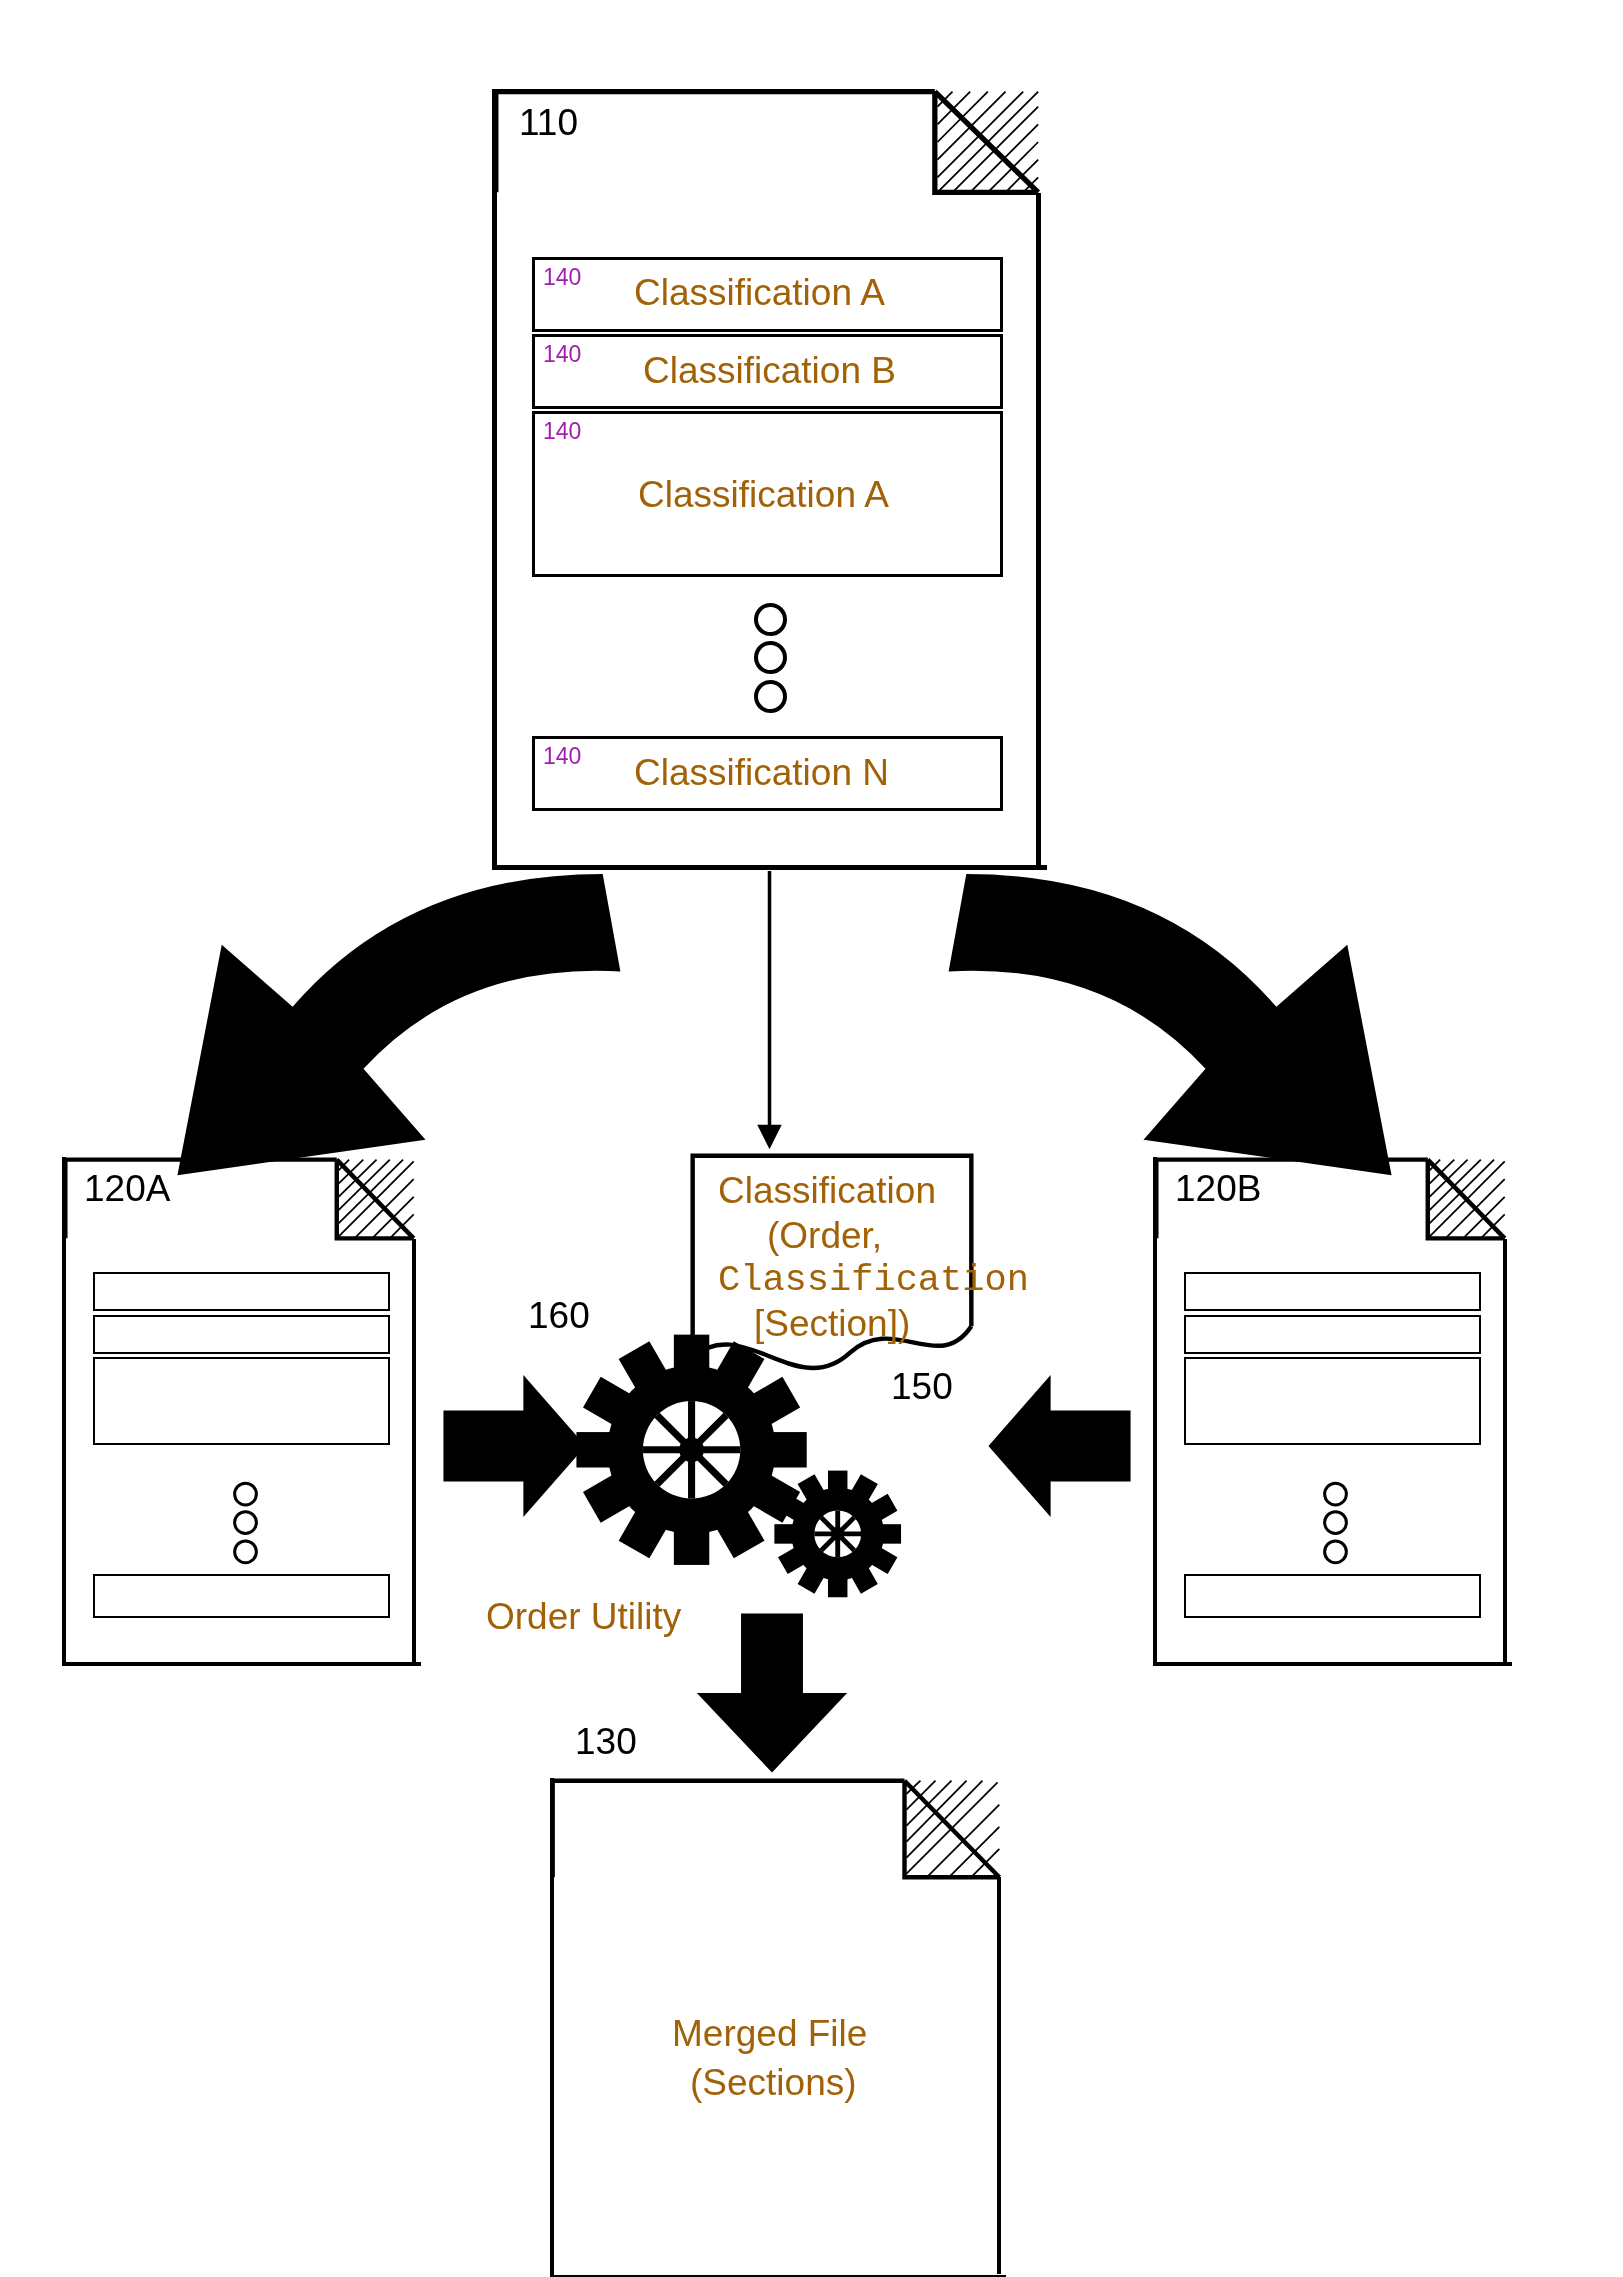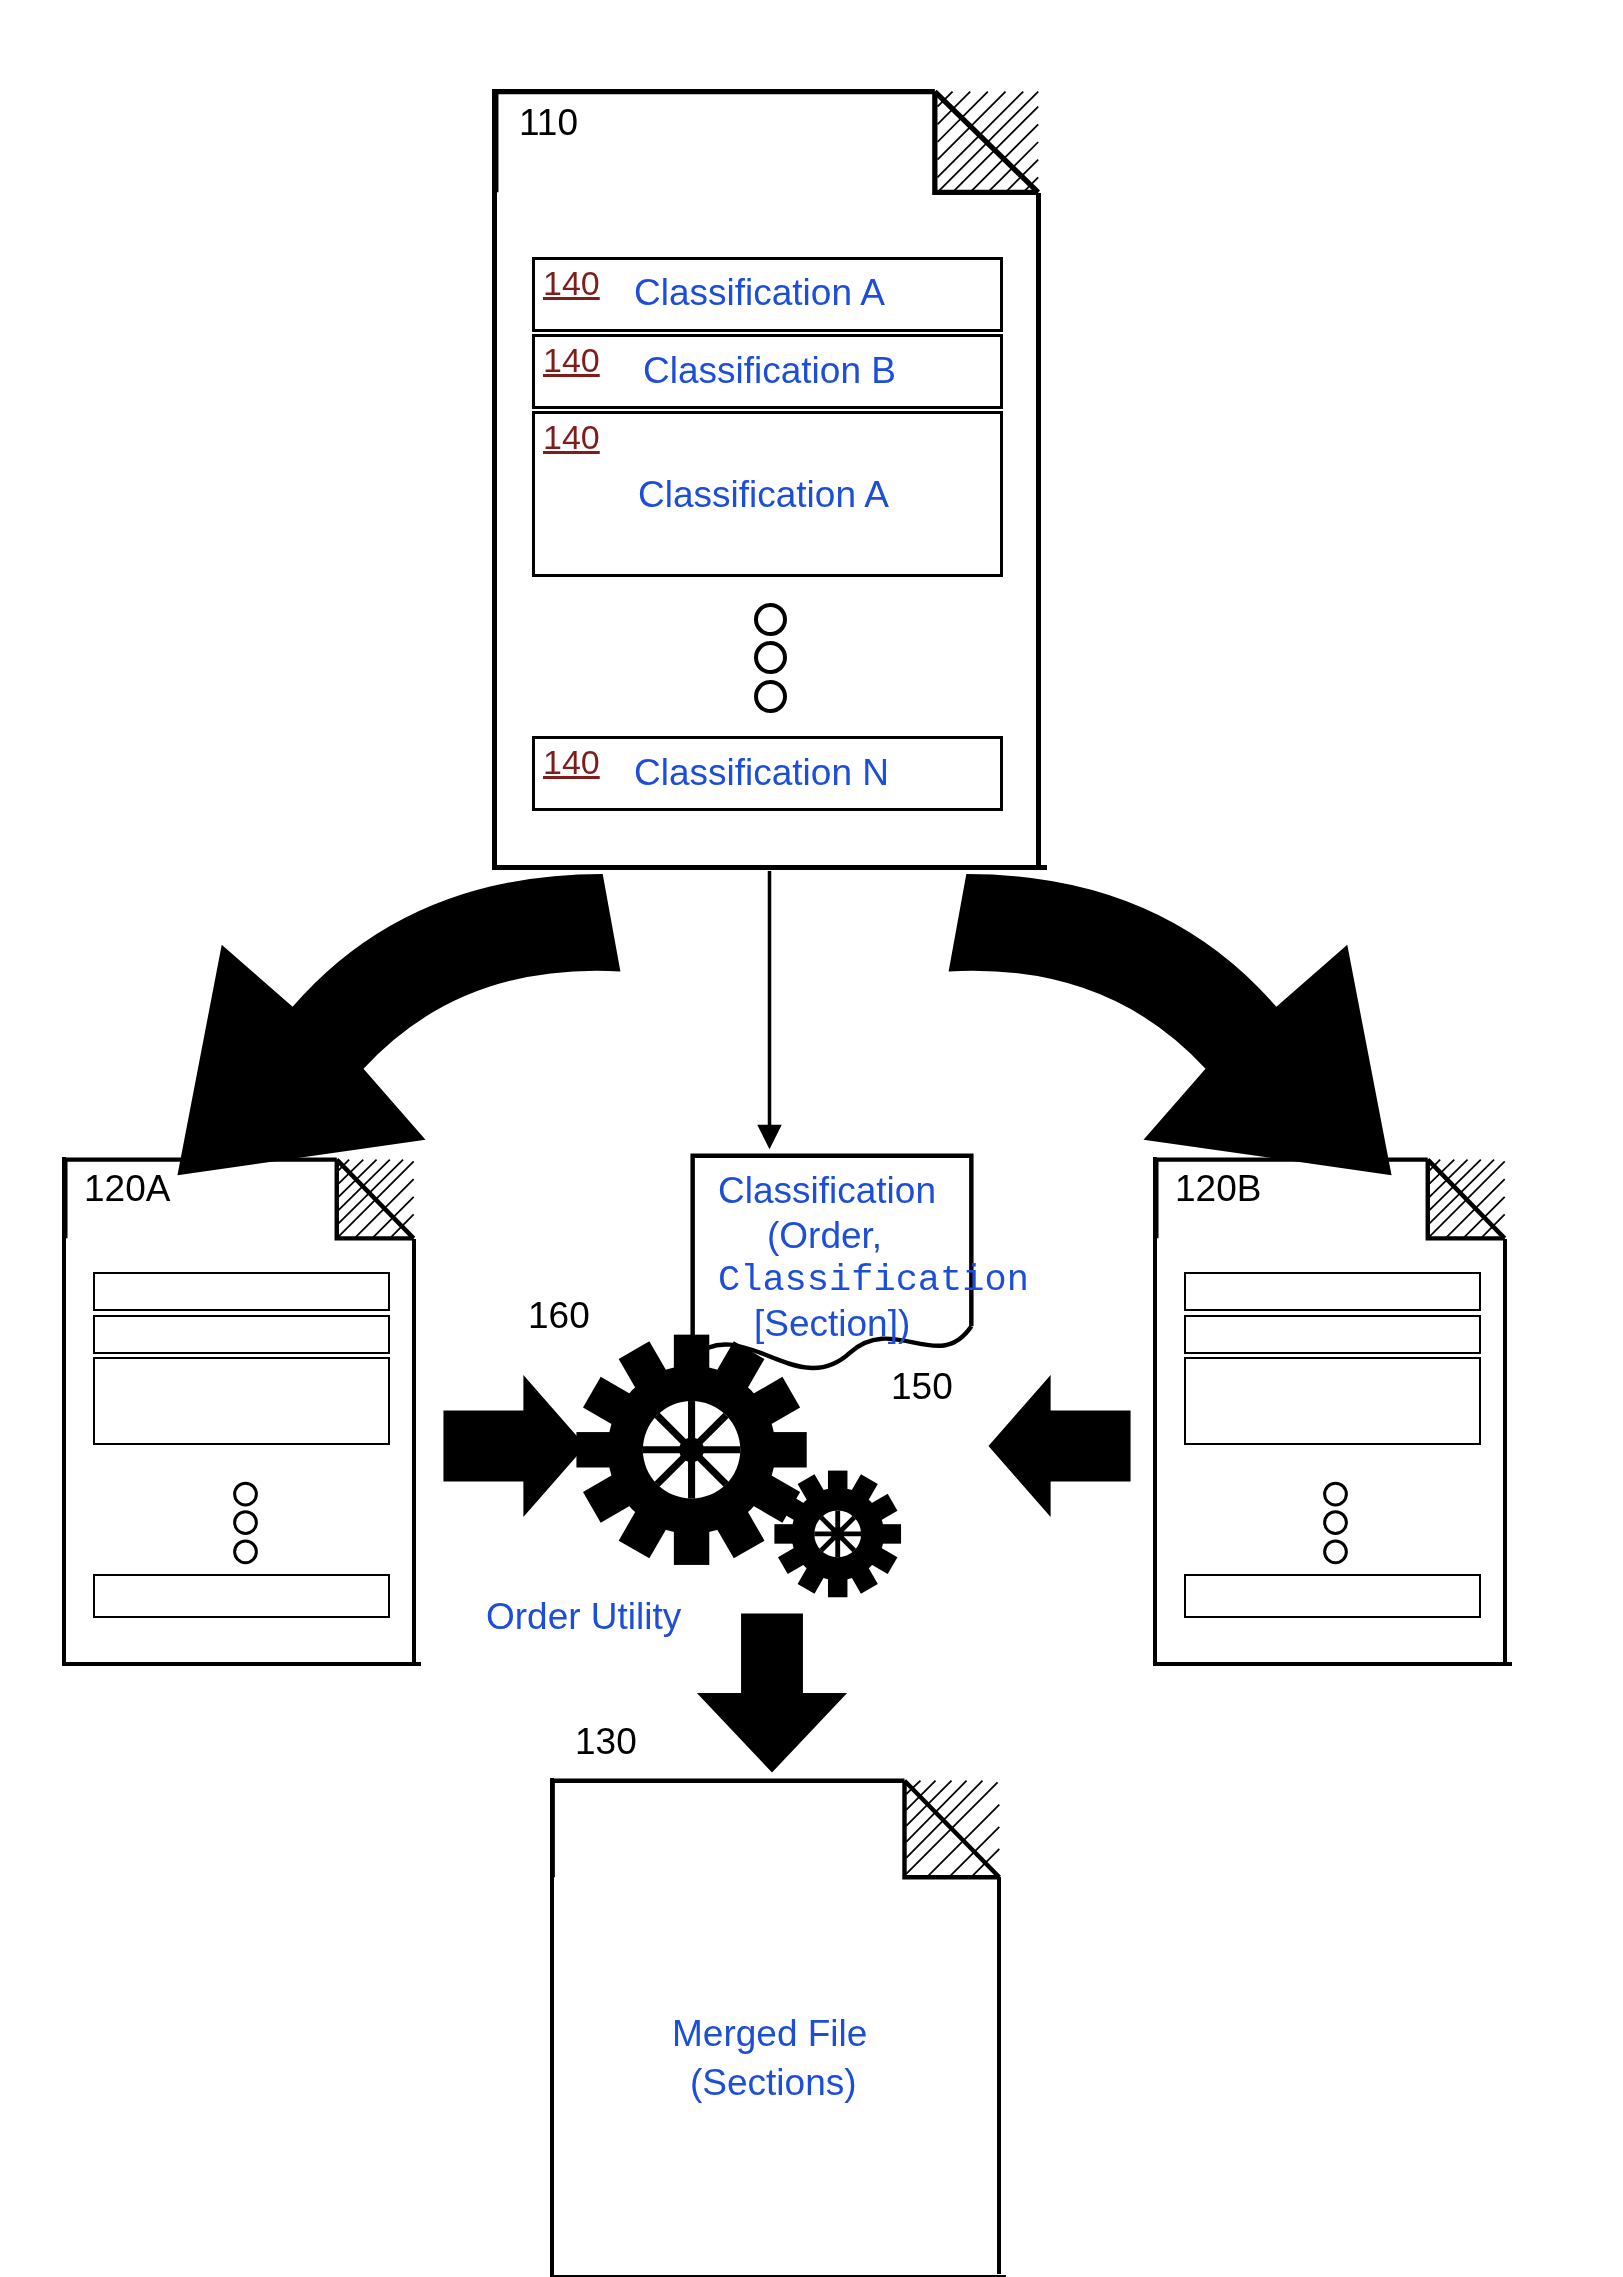--- a/index.html
+++ b/index.html
@@ -16,26 +16,25 @@
     margin-top: 40px;
   }
   .abs { position: absolute; }
   .ref-label {
     font-size: 37px;
     font-weight: 400;
     color: #000;
   }
   .body-label {
     font-size: 37px;
-    color: #1d4ed8;
+    color: #a16207;
   }
   .small-ref {
-    font-size: 34px;
-    color: #7f1d1d;
-    text-decoration: underline;
+    font-size: 23px;
+    color: #a21caf;
   }
   
   .section-box {
     border: 3.5px solid #000;
     background: #fff;
   }
   .vdots {
     display: flex;
     flex-direction: column;
     align-items: center;

